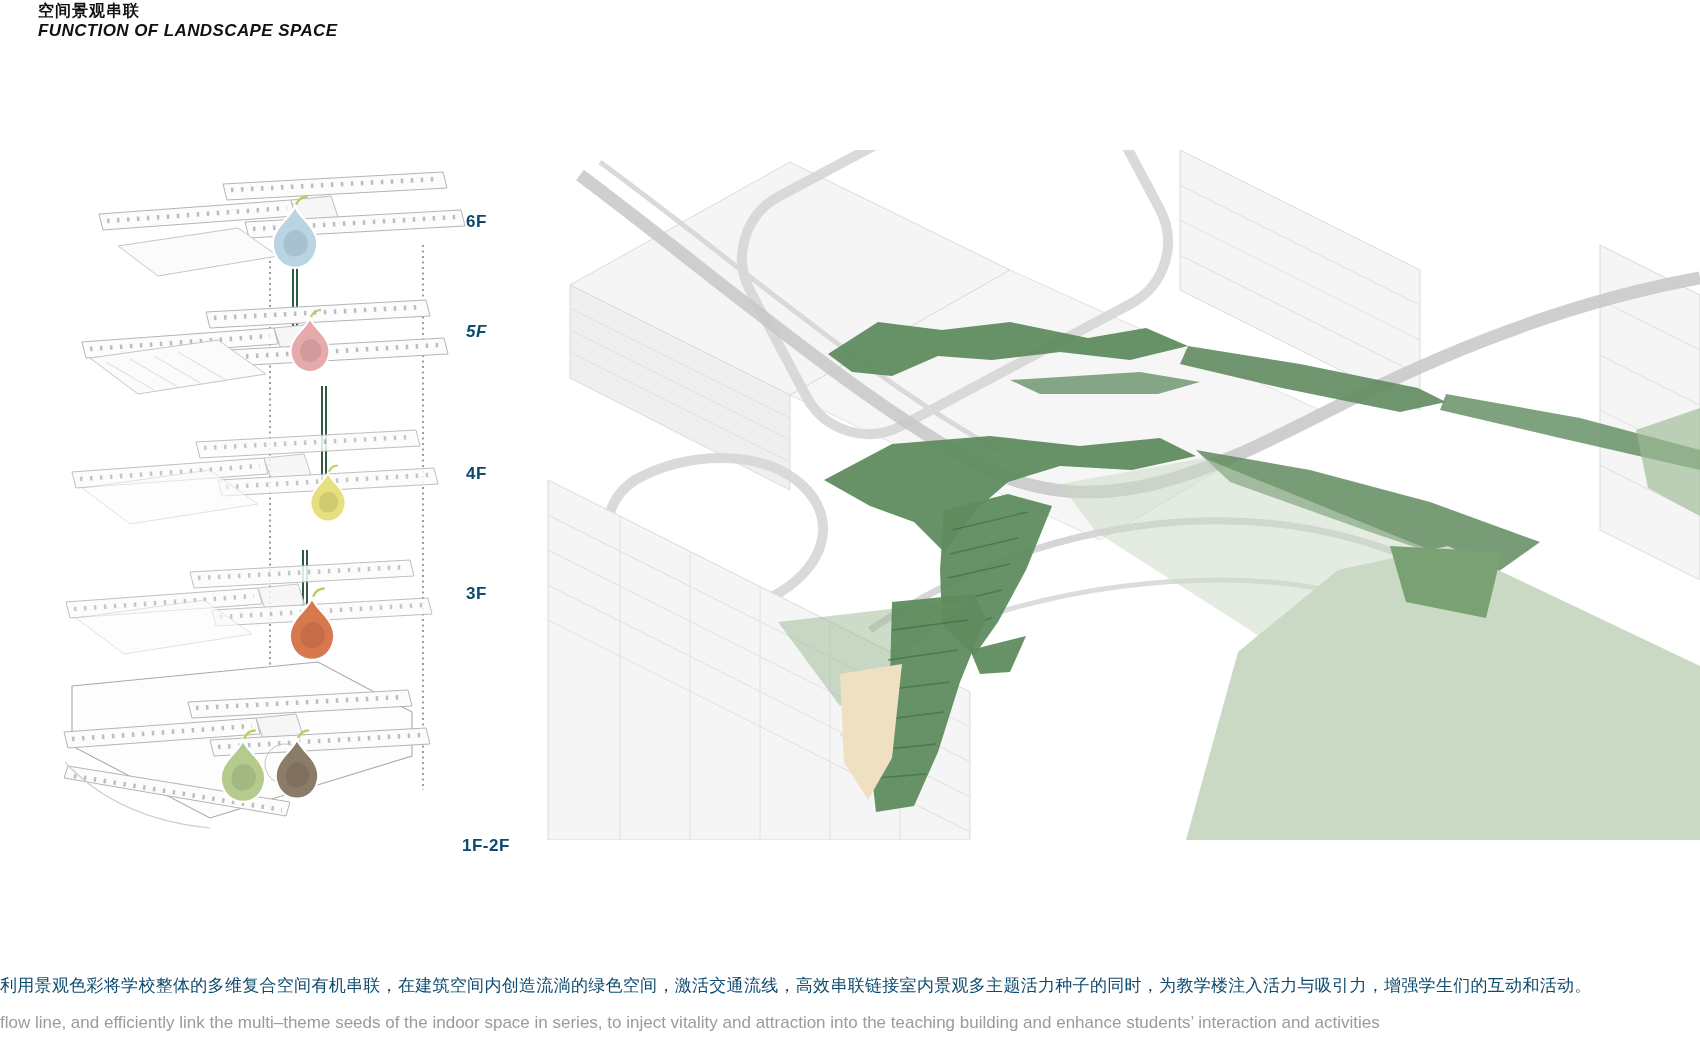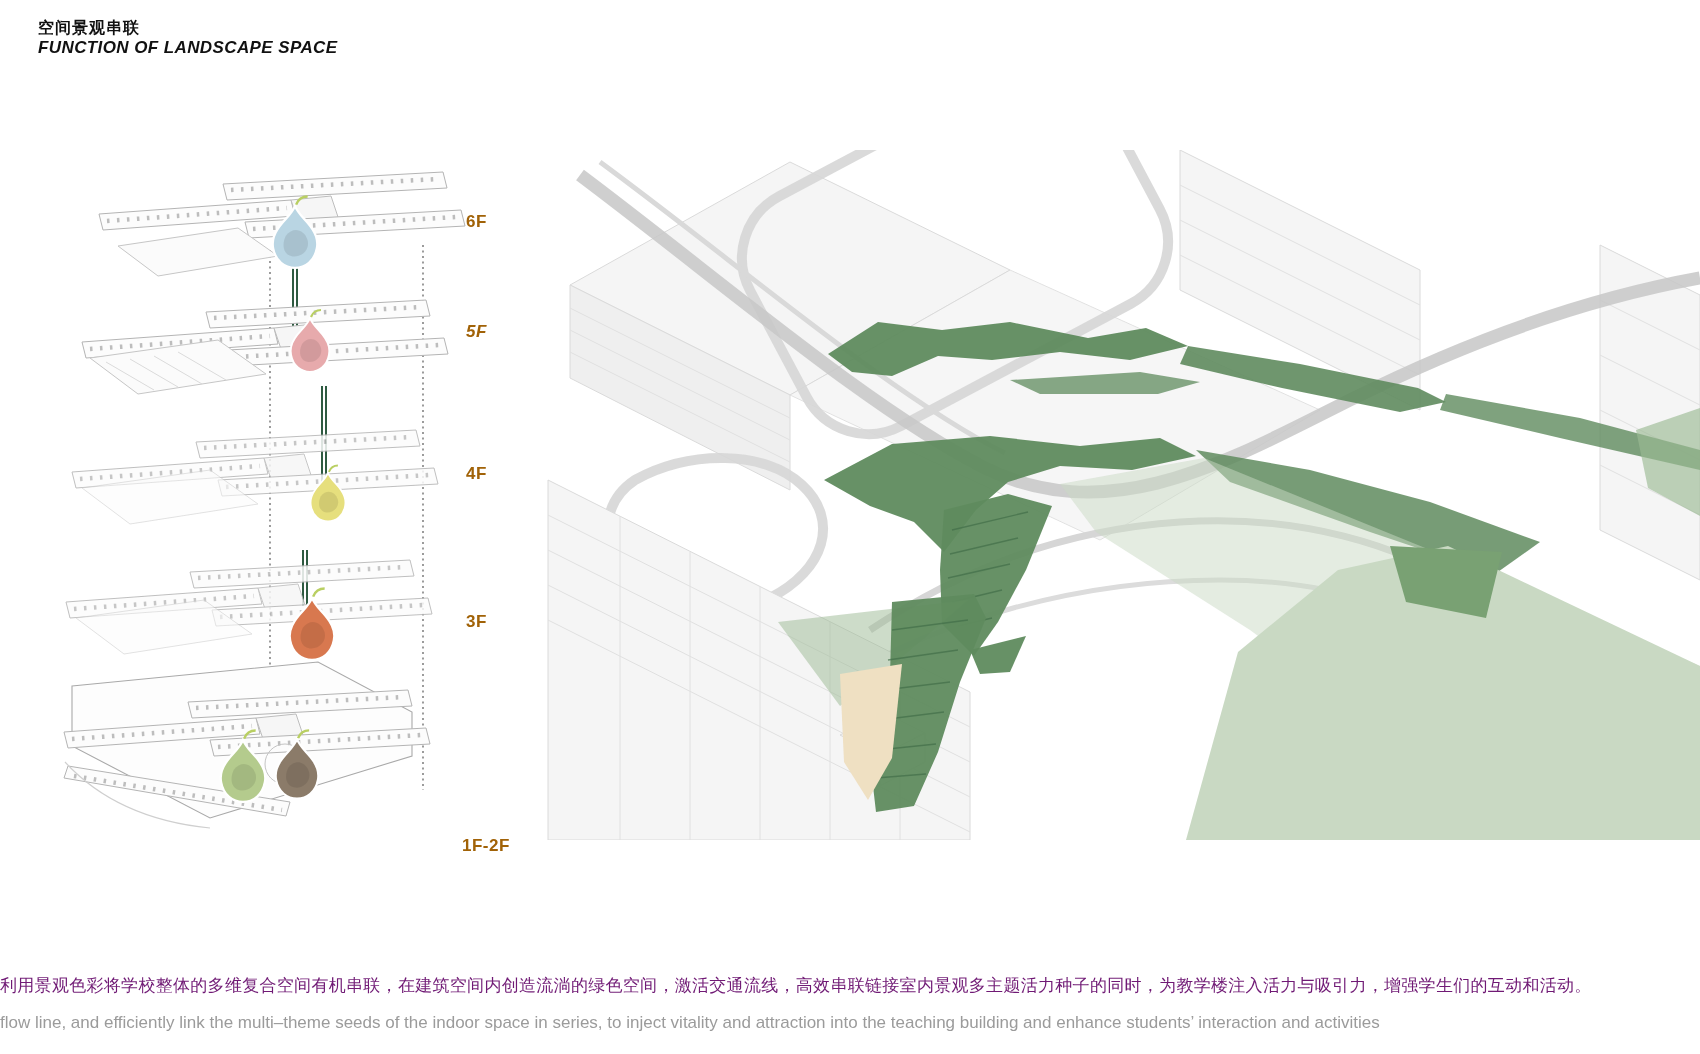--- a/index.html
+++ b/index.html
@@ -1,26 +1,26 @@
 <!DOCTYPE html>
 <html><head>
 <meta charset="utf-8">
 <style>
   html,body{margin:0;padding:0;background:#fff;}
   .page{position:relative;width:1700px;height:1054px;background:#ffffff;overflow:hidden;
         font-family:"Liberation Sans","DejaVu Sans",sans-serif;color:#1a1a1a;}
 
   
-  .header{position:absolute;left:38px;top:18px;}
+  .header{position:absolute;left:38px;top:1px;}
   .title-zh{font-size:16px;font-weight:700;letter-spacing:1px;line-height:19px;color:#111;}
   .title-en{font-size:17px;font-weight:600;letter-spacing:.4px;line-height:21px;color:#111;font-style:italic;}
 
   
-  .floor-label{position:absolute;left:466px;font-size:17px;font-weight:600;color:#a16207;letter-spacing:.5px;}
-  .fl-6f{top:212px;} .fl-5f{top:322px;font-style:italic;} .fl-4f{top:464px;} .fl-3f{top:612px;} .fl-1f{top:836px;left:462px;}
+  .floor-label{position:absolute;left:466px;font-size:17px;font-weight:600;color:#0c4a6e;letter-spacing:.5px;}
+  .fl-6f{top:212px;} .fl-5f{top:322px;font-style:italic;} .fl-4f{top:464px;} .fl-3f{top:584px;} .fl-1f{top:836px;left:462px;}
 
   
   .exploded-svg{position:absolute;left:60px;top:150px;}
   .render-svg{position:absolute;left:540px;top:150px;}
 
   
   .bar{fill:#fcfcfc;stroke:#b4b4b4;stroke-width:1;}
   .tick{stroke:#7d7d7d;stroke-width:4.5;stroke-dasharray:2.5 7.5;opacity:.5;fill:none;}
   .pod{fill:#f6f6f6;stroke:#bdbdbd;stroke-width:1;}
   .slab{fill:#fbfbfb;stroke:#c6c6c6;stroke-width:1;}
@@ -36,21 +36,21 @@
   .lw-line{stroke:#e0e0e0;stroke-width:1;fill:none;}
   .road{stroke:#c7c7c7;stroke-width:13;fill:none;opacity:.85;}
   .road2{stroke:#d9d9d9;stroke-width:5;fill:none;}
   .terr{stroke:#d6d6d6;stroke-width:7;fill:none;}
   .terr2{stroke:#dcdcdc;stroke-width:5;fill:none;}
   .court{stroke:#d6d6d6;stroke-width:10;fill:none;opacity:.9;}
   .steps{stroke:#3f6b46;stroke-width:1.4;opacity:.65;fill:none;}
 
   
   .footer{position:absolute;left:0;top:975px;width:1700px;}
-  .para-zh{font-size:17px;color:#701a75;letter-spacing:.3px;line-height:22px;white-space:nowrap;}
+  .para-zh{font-size:17px;color:#0c4a6e;letter-spacing:.3px;line-height:22px;white-space:nowrap;}
   .para-en{margin-top:14px;font-size:17px;color:#9b9b9b;line-height:23px;}
   .en-line1{text-align:justify;text-align-last:justify;}
   .en-line2{text-align:left;}
 </style>
 </head>
 <body>
 
 <div class="page">
 
   <div class="header">

